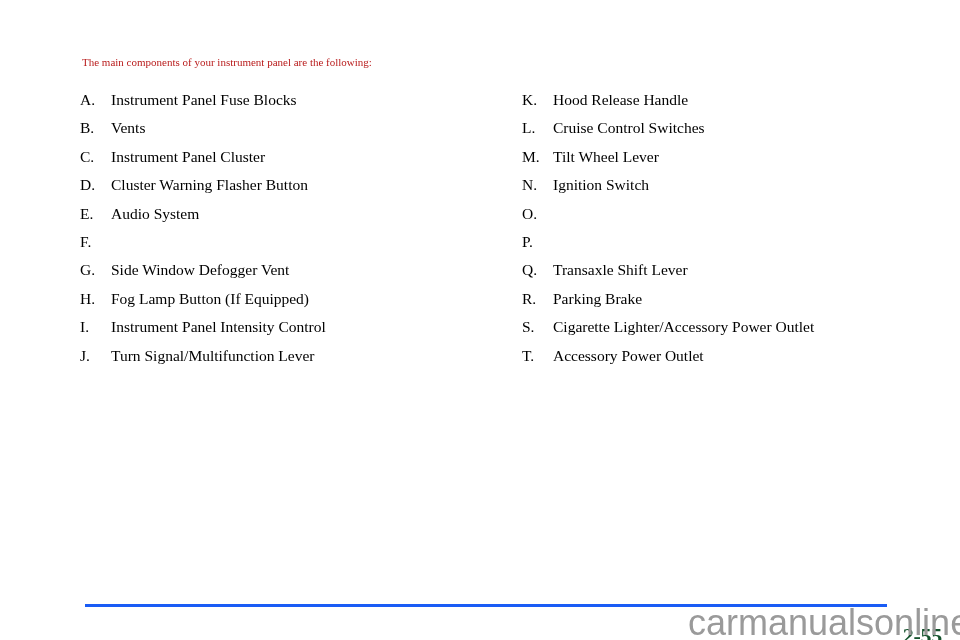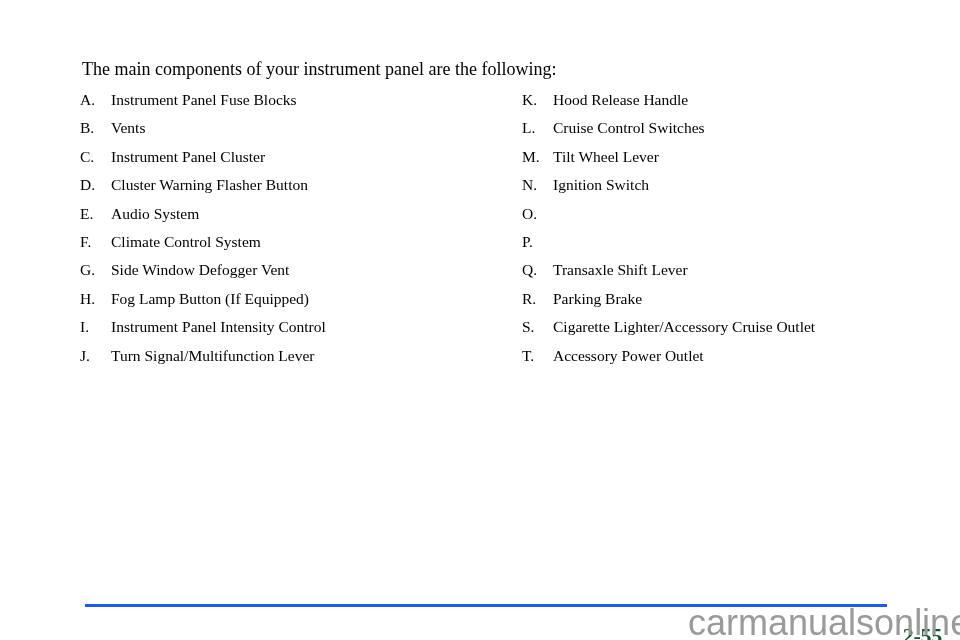--- a/index.html
+++ b/index.html
@@ -20,23 +20,23 @@
   .page {
     position: absolute;
     inset: 0;
   }
 
   
   .intro {
     position: absolute;
     left: 82px;
     top: 41px;
-    font-size: 18px;
+    font-size: 11px;
     line-height: 20px;
-    color: #000000;
+    color: #b91c1c;
     white-space: nowrap;
   }
 
   
   .columns {
     position: absolute;
     left: 0;
     top: 86px;
     width: 960px;
   }
@@ -122,21 +122,20 @@
       <div class="item">
         <span class="item-letter">D.</span>
         <span class="item-label">Cluster Warning Flasher Button</span>
       </div>
       <div class="item">
         <span class="item-letter">E.</span>
         <span class="item-label">Audio System</span>
       </div>
       <div class="item">
         <span class="item-letter">F.</span>
-        <span class="item-label">Climate Control System</span>
       </div>
       <div class="item">
         <span class="item-letter">G.</span>
         <span class="item-label">Side Window Defogger Vent</span>
       </div>
       <div class="item">
         <span class="item-letter">H.</span>
         <span class="item-label">Fog Lamp Button (If Equipped)</span>
       </div>
       <div class="item">
@@ -175,21 +174,21 @@
       <div class="item">
         <span class="item-letter">Q.</span>
         <span class="item-label">Transaxle Shift Lever</span>
       </div>
       <div class="item">
         <span class="item-letter">R.</span>
         <span class="item-label">Parking Brake</span>
       </div>
       <div class="item">
         <span class="item-letter">S.</span>
-        <span class="item-label">Cigarette Lighter/Accessory Cruise Outlet</span>
+        <span class="item-label">Cigarette Lighter/Accessory Power Outlet</span>
       </div>
       <div class="item">
         <span class="item-letter">T.</span>
         <span class="item-label">Accessory Power Outlet</span>
       </div>
     </div>
 
   </div>
 
   <div class="footer-rule"></div>

